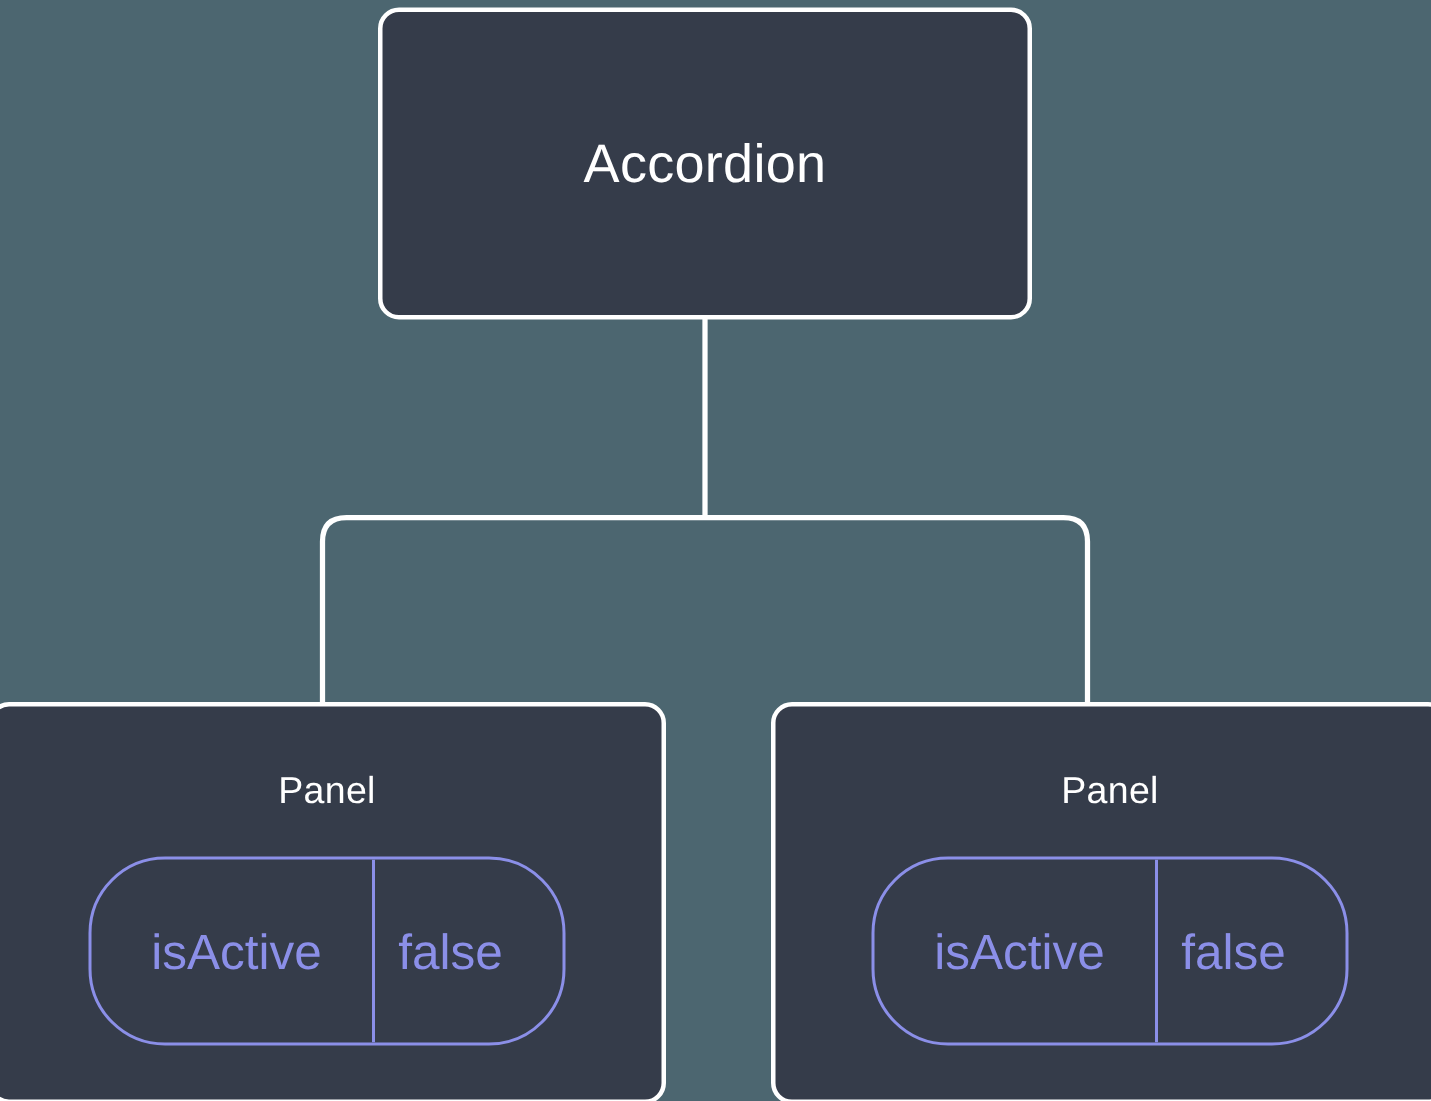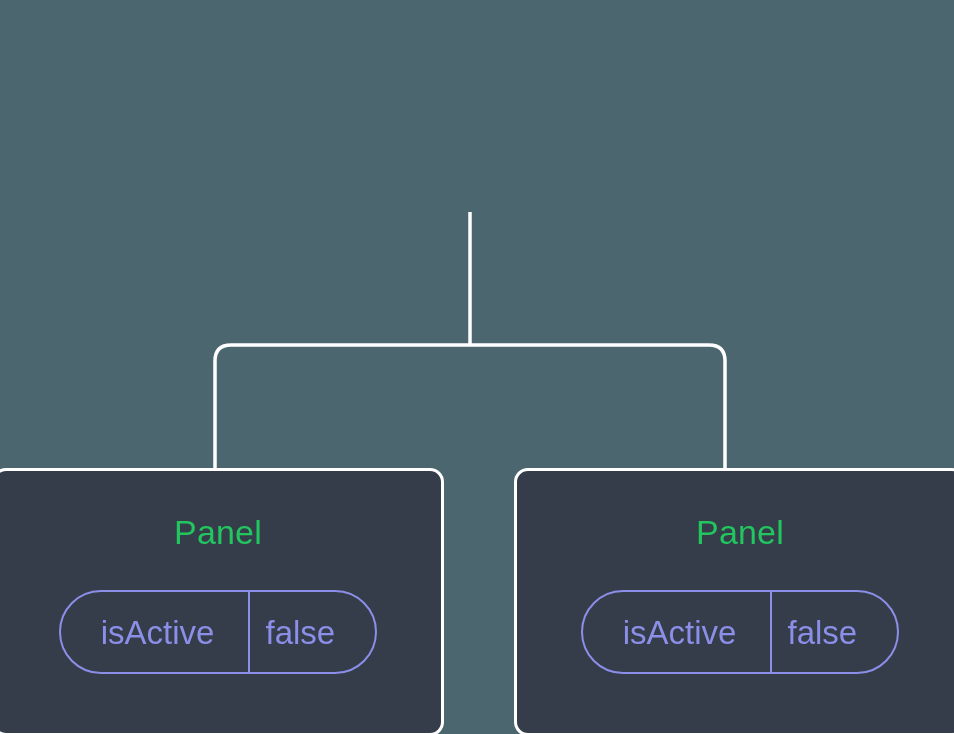--- a/index.html
+++ b/index.html
@@ -72,33 +72,33 @@
   .node-child-left {
     left: -8px;
     width: 452px;
   }
   .node-child-right {
     left: 514px;
     width: 452px;
   }
 
   .node-child .node-title {
-    font-size: 34px;
+    font-size: 25px;
     line-height: 1;
-    color: #22c55e;
+    color: #ffffff;
     font-weight: 400;
     letter-spacing: 0.2px;
   }
 
   
   .prop-pill {
-    margin-top: 41px;
+    margin-top: 31px;
     display: flex;
     align-items: stretch;
-    height: 84px;
+    height: 126px;
     box-sizing: border-box;
     border: 2px solid #8b8fe8;
     border-radius: 51px;
     overflow: hidden;
   }
   .prop-key,
   .prop-value {
     display: flex;
     align-items: center;
     justify-content: center;
@@ -122,20 +122,23 @@
 
   <svg id="edges" viewBox="0 0 954 734" width="954" height="734" xmlns="http://www.w3.org/2000/svg" fill="none">
 
     <path d="M470,212 L470,345" stroke="#ffffff" stroke-width="3.5" stroke-linecap="butt"></path>
 
     <path d="M470,345 L231,345 Q215,345 215,361 L215,470" stroke="#ffffff" stroke-width="3.5" stroke-linecap="butt"></path>
 
     <path d="M470,345 L709,345 Q725,345 725,361 L725,470" stroke="#ffffff" stroke-width="3.5" stroke-linecap="butt"></path>
   </svg>
 
+  <div class="node node-root">
+    <div class="node-title">Accordion</div>
+  </div>
 
   <div class="node node-child node-child-left">
     <div class="node-title">Panel</div>
     <div class="prop-pill">
       <div class="prop-key">isActive</div>
       <div class="prop-value">false</div>
     </div>
   </div>
 
   <div class="node node-child node-child-right">

